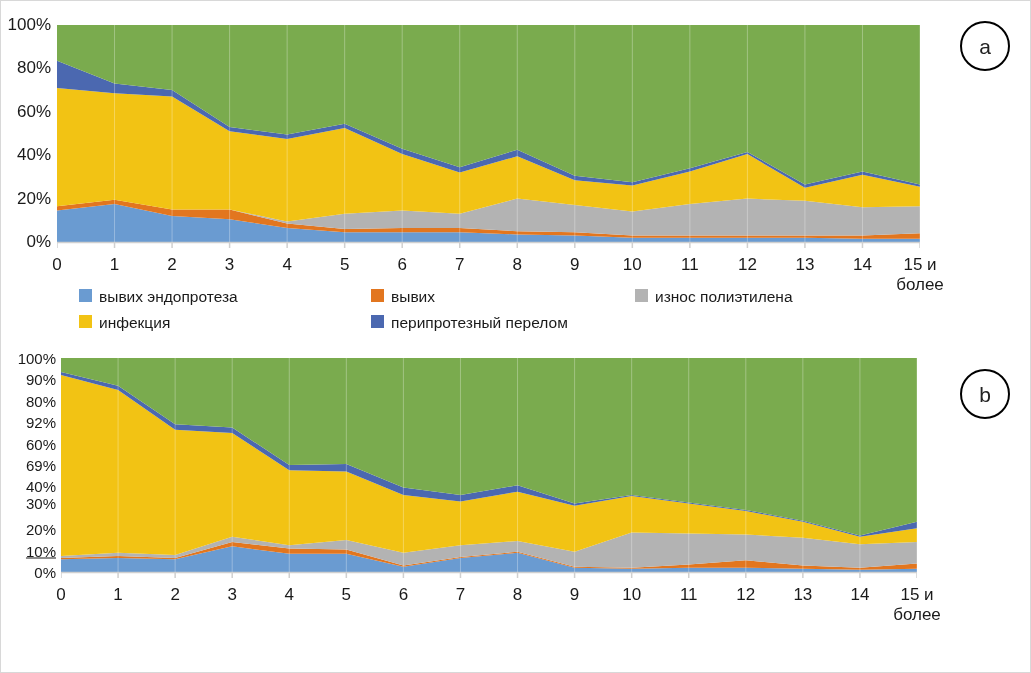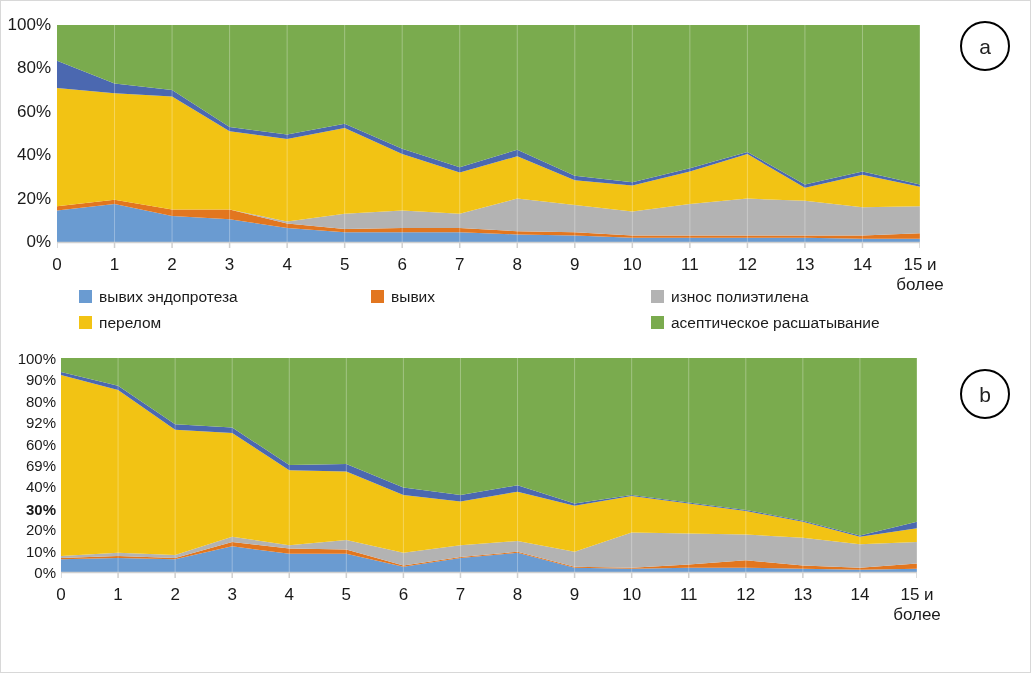--- a/index.html
+++ b/index.html
@@ -111,34 +111,34 @@
   }
   #legend-a { left: 0px; top: 288px; width: 1031px; }
 
   .legend-row {
     position: relative;
     height: 26px;
   }
   .legend-item {
     position: absolute;
     display: flex;
-    align-items: center;
+    align-items: flex-start;
     white-space: nowrap;
   }
   .legend-swatch {
     width: 13px;
     height: 13px;
     margin-right: 7px;
     flex: 0 0 auto;
   }
   .legend-text { line-height: 1; }
 
   .col0 { left: 78px; }
   .col1 { left: 370px; }
-  .col2 { left: 634px; margin-left: 16px; }
+  .col2 { left: 634px; }
 </style>
 </head>
 <body>
 
 <div class="page">
 
   <div class="panel" id="panel-a">
 
     <div class="circle-label" id="circle-a">a</div>
 
@@ -226,39 +226,39 @@
             <span class="legend-text">вывих</span>
           </div>
           <div class="legend-item col2">
             <span class="legend-swatch" style="background: rgb(179, 179, 179);"></span>
             <span class="legend-text">износ полиэтилена</span>
           </div>
         </div>
         <div class="legend-row">
           <div class="legend-item col0">
             <span class="legend-swatch" style="background: rgb(242, 195, 20);"></span>
-            <span class="legend-text">перелом</span>
-          </div>
-          <div class="legend-item col2">
-            <span class="legend-swatch" style="background: rgb(122, 171, 78);"></span>
-            <span class="legend-text">асептическое расшатывание</span>
+            <span class="legend-text">инфекция</span>
+          </div>
+          <div class="legend-item col1">
+            <span class="legend-swatch" style="background: rgb(75, 104, 176);"></span>
+            <span class="legend-text">перипротезный перелом</span>
           </div>
         </div>
       </div>
   </div>
 
   <div class="panel" id="panel-b">
 
     <div class="circle-label" id="circle-b">b</div>
 
     <div class="yaxis" id="yaxis-b">
         <div class="ytick" style="top: 214px;">0%</div>
-        <div class="ytick" style="top: 192.6px;">10%</div>
+        <div class="ytick" style="top: 192.6px; text-decoration: underline;">10%</div>
         <div class="ytick" style="top: 171.2px;">20%</div>
-        <div class="ytick" style="top: 151px; font-weight: bold;">30%</div>
+        <div class="ytick" style="top: 145px;">30%</div>
         <div class="ytick" style="top: 128.4px;">40%</div>
         <div class="ytick" style="top: 107px;">69%</div>
         <div class="ytick" style="top: 85.6px;">60%</div>
         <div class="ytick" style="top: 64.2px;">92%</div>
         <div class="ytick" style="top: 42.8px;">80%</div>
         <div class="ytick" style="top: 21.4px;">90%</div>
         <div class="ytick" style="top: 0px;">100%</div>
       </div>
 
     <div class="plot-wrap" id="plot-wrap-b">

